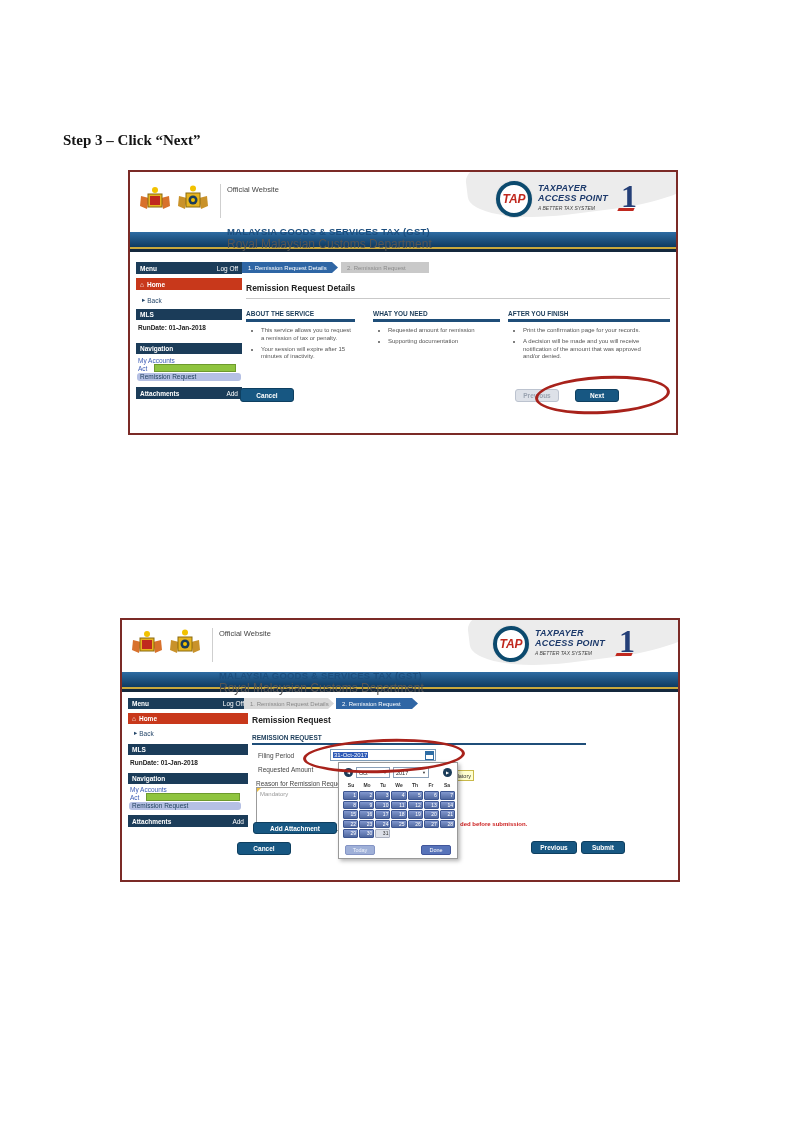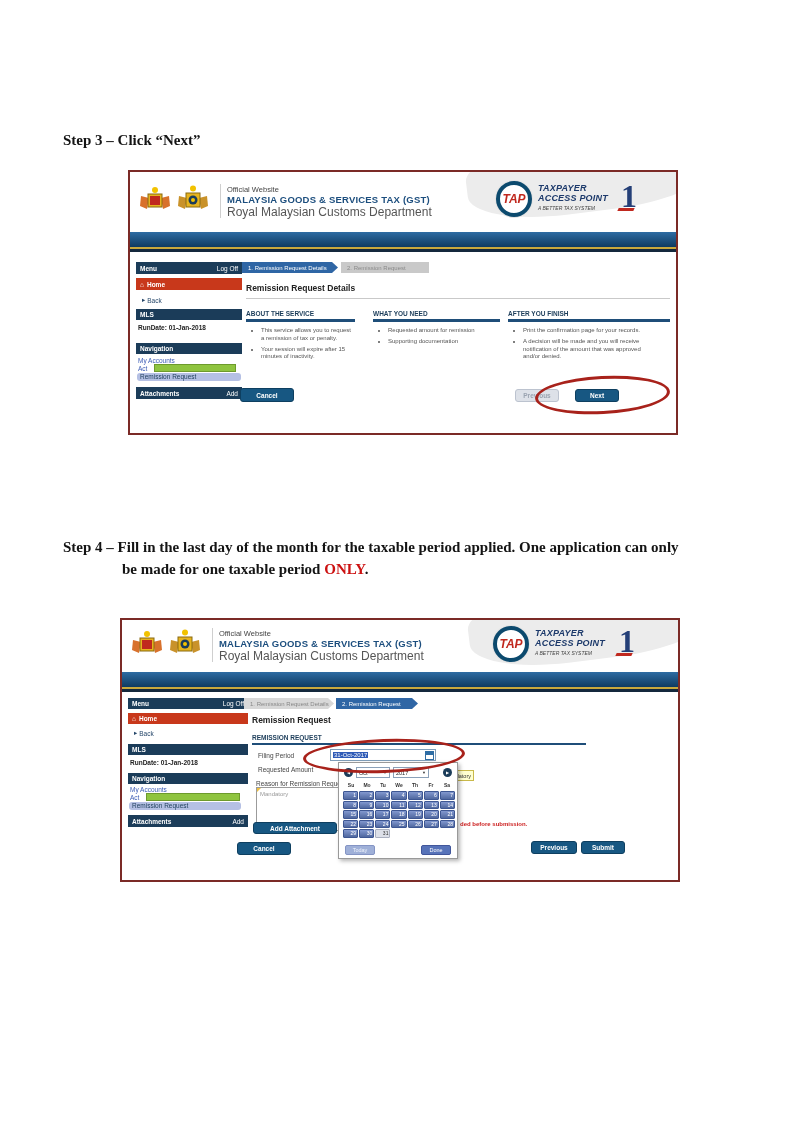--- a/index.html
+++ b/index.html
@@ -10,21 +10,21 @@
   .em-red { color:#cc1111; }
 
   
   .shot { position:absolute; background:#fff; border:2px solid #7b2a26; overflow:hidden; }
 
   
   .shead { position:absolute; left:0; top:0; width:100%; height:58px; background:#fff; }
   .swoosh { position:absolute; right:-30px; top:-34px; width:240px; height:74px; background:#ececec; transform:rotate(-7deg); border-radius:40%; z-index:0; }
   .hdiv { position:absolute; width:1px; height:34px; background:#cfcfcf; }
   .h-official { font-size:7.5px; color:#444; line-height:1.2; }
-  .h-title { font-size:9.5px; font-weight:bold; color:#1c4e7e; line-height:1.2; letter-spacing:.2px; }
+  .h-title { font-size:9.5px; font-weight:bold; color:#1c4e7e; line-height:1.2; letter-spacing:.2px;margin-top:32px; }
   .h-dept { font-size:12px; color:#555; line-height:1.2; }
   .tap-circle { position:absolute; width:36px; height:36px; border-radius:50%; background:#fff; border:4px solid #0c4a6e; display:flex; align-items:center; justify-content:center; font-weight:bold; font-style:italic; color:#c0281e; font-size:12px; z-index:2; box-shadow:0 0 0 1px #e3e3e3; }
   .tap-l1 { font-size:9px; font-weight:bold; font-style:italic; color:#1d3a6b; line-height:1.1; letter-spacing:.2px; white-space:nowrap; }
   .tap-tag { font-size:5px; font-style:italic; color:#444; margin-top:1px; white-space:nowrap; }
   .tap-one { position:absolute; font-family:"Liberation Serif",serif; font-weight:bold; font-size:32px; color:#243f77; line-height:1; z-index:1; }
   .tap-one::after { content:""; position:absolute; left:-3px; bottom:1px; width:16px; height:3px; background:#c0281e; transform:skewX(-25deg); }
 
   
   .navbar { position:absolute; left:0; width:100%; height:15px; background:linear-gradient(#2e6ca3,#0f3a60); }
   .goldline { position:absolute; left:0; width:100%; height:2px; background:#c9a83c; }
@@ -179,22 +179,20 @@
       <li>Print the confirmation page for your records.</li>
       <li>A decision will be made and you will receive notification of the amount that was approved and/or denied.</li>
     </ul>
 
     <div class="btn" style="left:110px; top:216px; width:54px; height:14px;">Cancel</div>
     <div class="btn disabled" style="left:385px; top:217px; width:44px; height:13px;">Previous</div>
     <div class="btn" style="left:445px; top:217px; width:44px; height:13px;">Next</div>
     <div class="rellipse" style="left:405px; top:204px; width:135px; height:38px; transform:rotate(-3deg);"></div>
   </div>
 
-  <div class="step-heading" style="left:63px; top:539px;">Step 4 – Fill in the last day of the month for the taxable period applied. One application can only</div>
-  <div class="step-heading" style="left:122px; top:561px;"><span>be made for one taxable period </span><span class="em-red">ONLY</span><span>.</span></div>
 
   <div class="shot" style="left:120px; top:618px; width:560px; height:264px;">
 
     <div class="shead" style="height:50px;">
       <div class="swoosh"></div>
       <svg class="abs" style="left:8px; top:10px;" width="34" height="28" viewBox="0 0 34 28">
         <path d="M3 10 L11 12 L9 23 L2 20 Z" fill="#d8712c"></path>
           <path d="M31 10 L23 12 L25 23 L32 20 Z" fill="#d8712c"></path>
         <rect x="10" y="8" width="14" height="13" fill="#e6b31e" stroke="#8a6a10"></rect>
           <rect x="12" y="10" width="10" height="9" fill="#c0281e"></rect>

